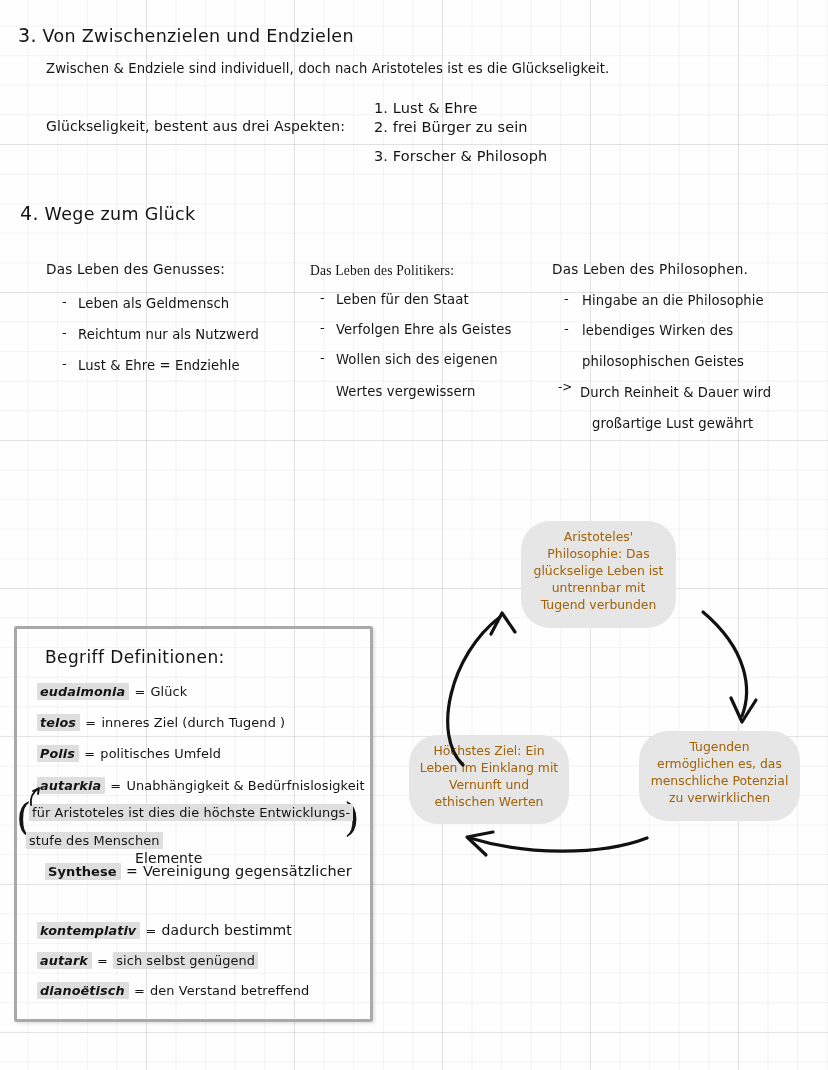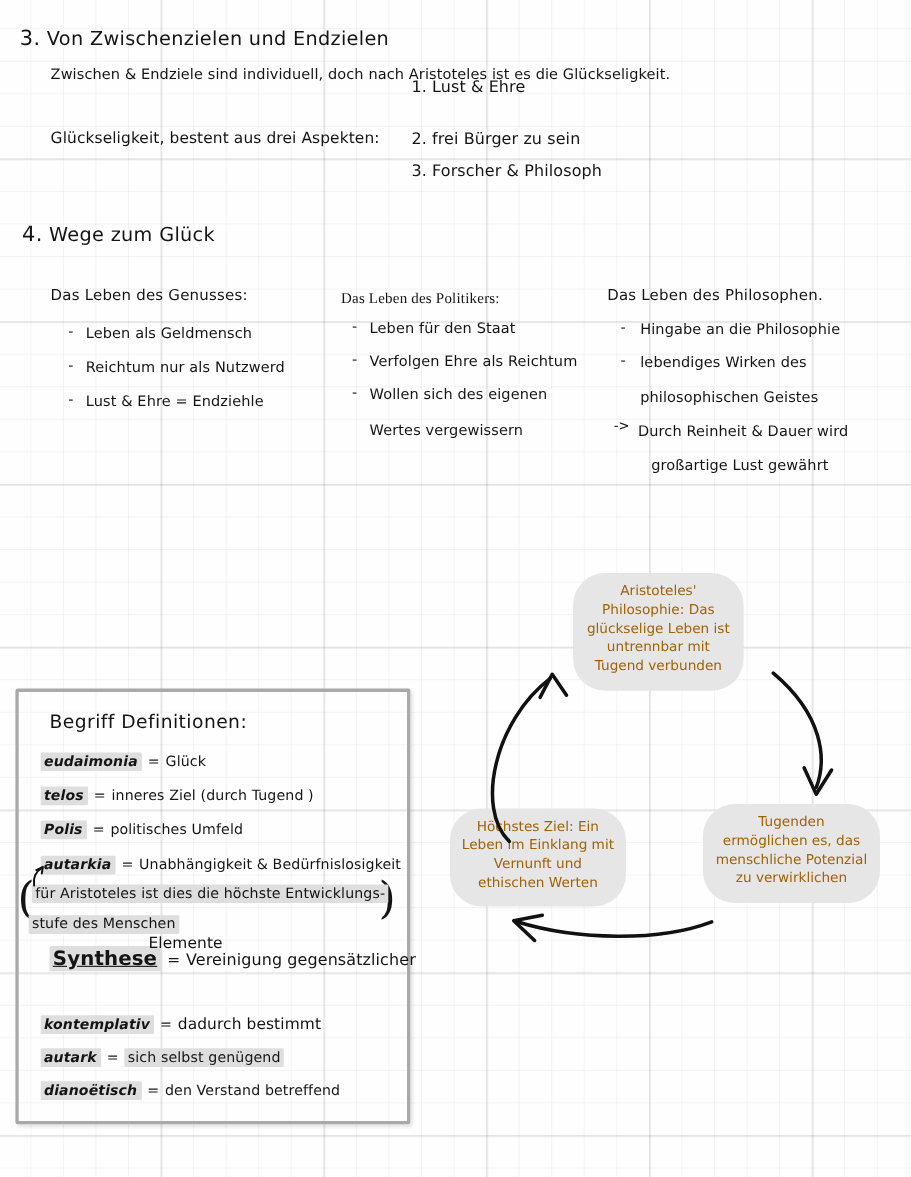--- a/index.html
+++ b/index.html
@@ -85,22 +85,21 @@
     padding: 1px 4px 1px 3px;
     border-radius: 1px;
     font-size: 12.8px;
   }
   .term-up {
     font-style: normal;
     font-weight: 600;
     background: #dedede;
     padding: 1px 4px 1px 3px;
     border-radius: 1px;
-    font-size: 18px;
-    text-decoration: underline;
+    font-size: 13px;
   }
   .def-line { font-size: 12.9px; }
   .hl {
     background: #dedede;
     padding: 1px 3px;
     border-radius: 1px;
   }
 
   .paren {
     position: absolute;
@@ -142,21 +141,21 @@
 
   <div class="hw h-sect" style="left:18px; top:25px;">
     <span class="num">3.</span>
     <span>Von Zwischenzielen und Endzielen</span>
   </div>
 
   <div class="hw body-txt" style="left:46px; top:61px;">Zwischen &amp; Endziele sind individuell, doch nach Aristoteles ist es die Glückseligkeit.</div>
 
   <div class="hw body-txt" style="left:46px; top:118px; font-size:14px;">Glückseligkeit, bestent aus drei Aspekten:</div>
 
-  <div class="hw num-item" style="left:374px; top:72px;">
+  <div class="hw num-item" style="left:374px; top:100px;">
     <span>1.</span>
     <span>Lust &amp; Ehre</span>
   </div>
   <div class="hw num-item" style="left:374px; top:119px;">
     <span>2.</span>
     <span>frei Bürger zu sein</span>
   </div>
   <div class="hw num-item" style="left:374px; top:148px;">
     <span>3.</span>
     <span>Forscher &amp; Philosoph</span>
@@ -172,21 +171,21 @@
   <div class="hw list-txt" style="left:78px; top:296px;">Leben als Geldmensch</div>
   <div class="dash" style="left:62px; top:325px;">-</div>
   <div class="hw list-txt" style="left:78px; top:327px;">Reichtum nur als Nutzwerd</div>
   <div class="dash" style="left:62px; top:356px;">-</div>
   <div class="hw list-txt" style="left:78px; top:358px;">Lust &amp; Ehre  = Endziehle</div>
 
   <div class="hw col-head" style="left:310px; top:263px;font-family:Liberation Serif, serif;">Das Leben des Politikers:</div>
   <div class="dash" style="left:320px; top:290px;">-</div>
   <div class="hw list-txt" style="left:336px; top:292px;">Leben für den Staat</div>
   <div class="dash" style="left:320px; top:320px;">-</div>
-  <div class="hw list-txt" style="left:336px; top:322px;">Verfolgen Ehre als Reichtum</div>
+  <div class="hw list-txt" style="left:336px; top:322px;">Verfolgen Ehre als Geistes</div>
   <div class="dash" style="left:320px; top:350px;">-</div>
   <div class="hw list-txt" style="left:336px; top:352px;">Wollen sich des eigenen</div>
   <div class="hw list-txt" style="left:336px; top:384px;">Wertes vergewissern</div>
 
   <div class="hw col-head" style="left:552px; top:262px;">Das Leben des Philosophen.</div>
   <div class="dash" style="left:564px; top:291px;">-</div>
   <div class="hw list-txt" style="left:582px; top:293px;">Hingabe an die Philosophie</div>
   <div class="dash" style="left:564px; top:321px;">-</div>
   <div class="hw list-txt" style="left:582px; top:323px;">lebendiges Wirken des</div>
   <div class="hw list-txt" style="left:582px; top:354px;">philosophischen Geistes</div>

